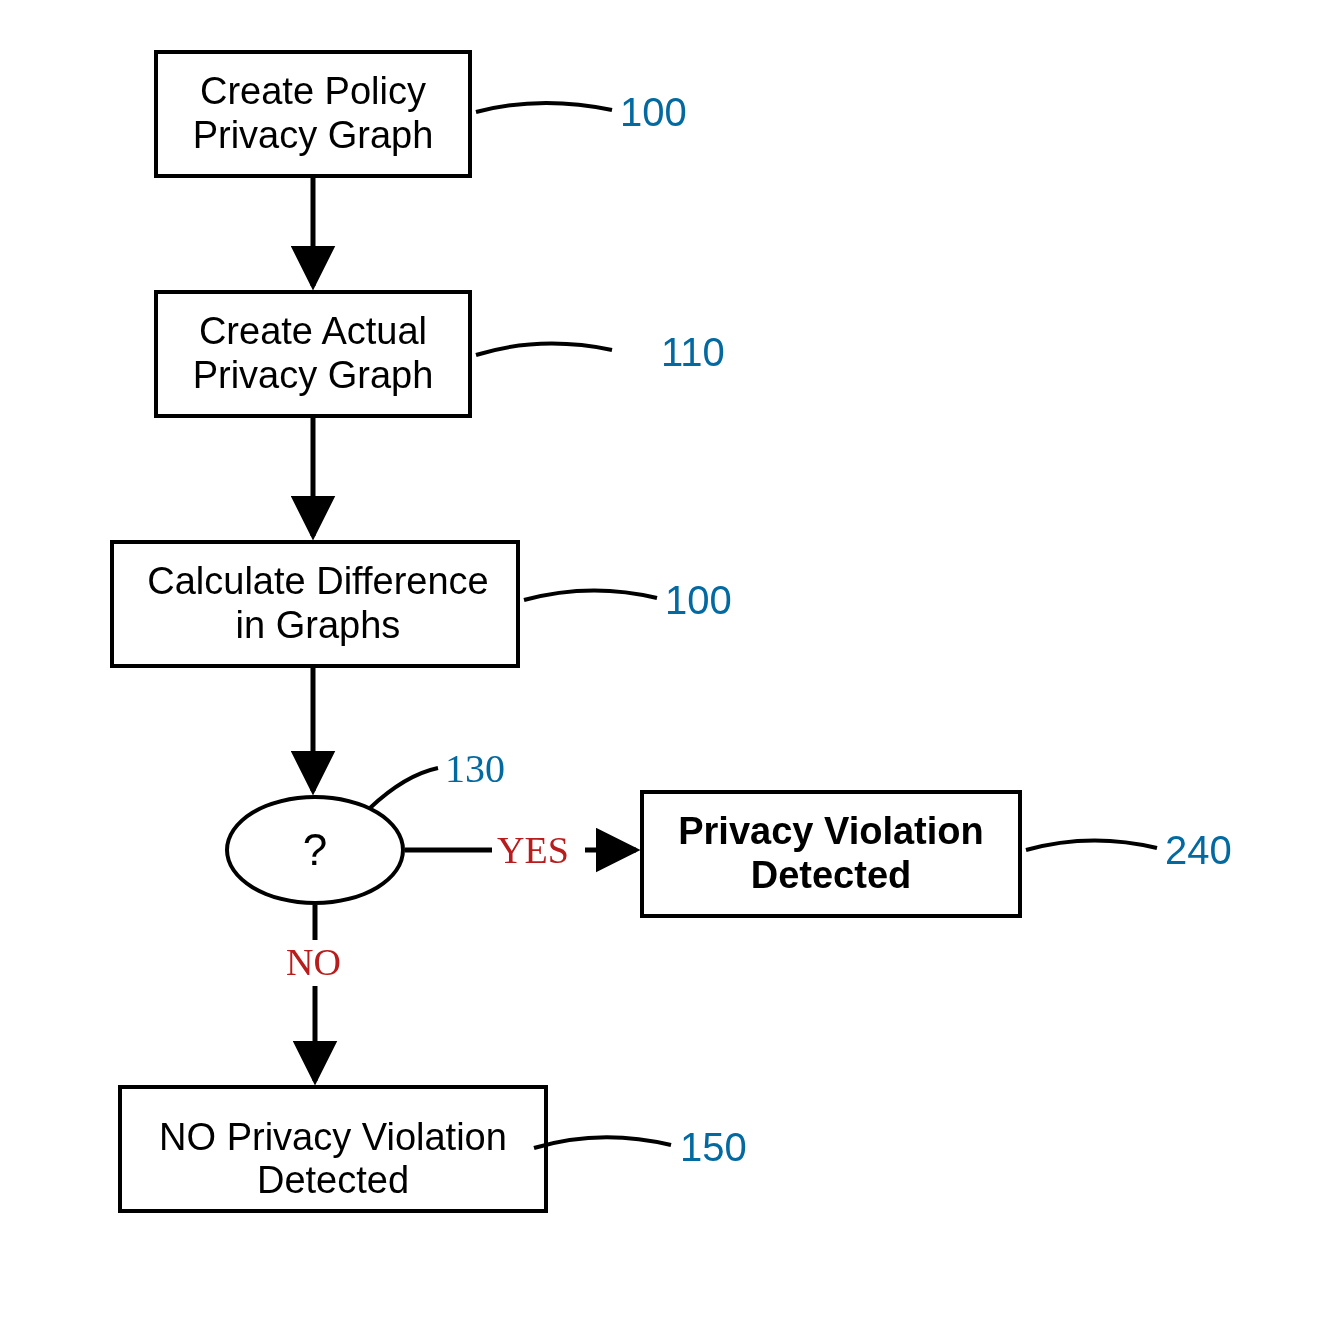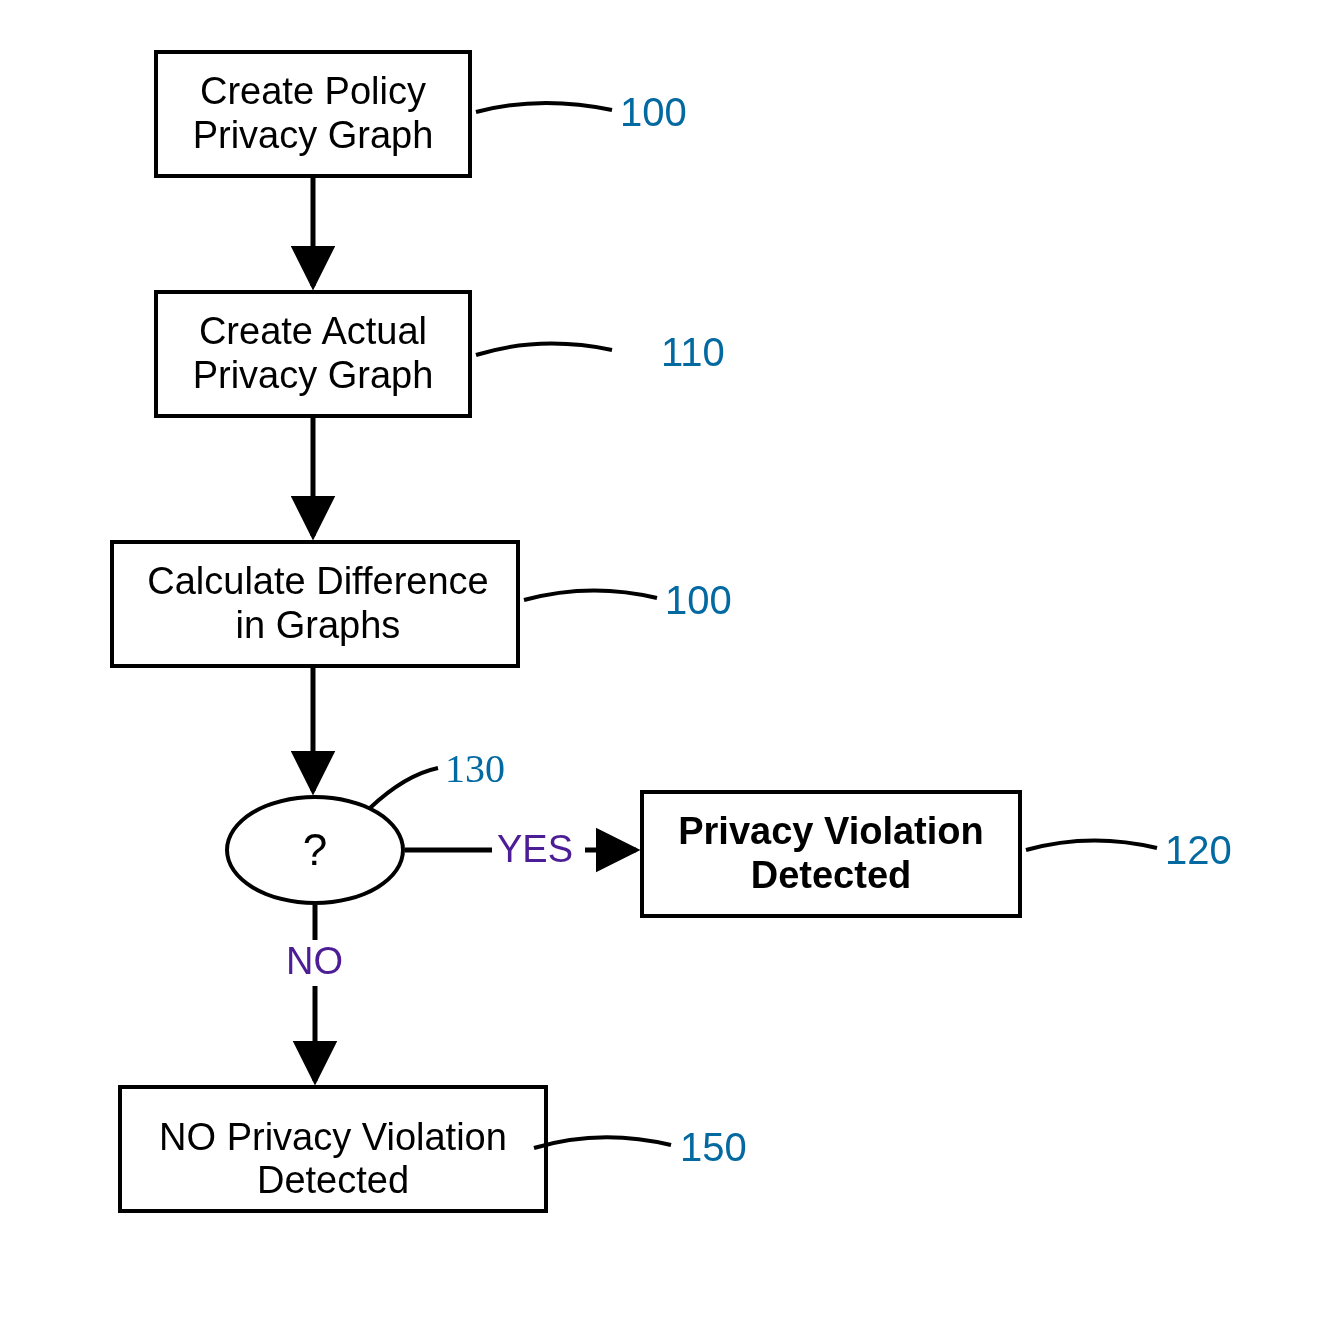--- a/index.html
+++ b/index.html
@@ -40,21 +40,22 @@
     box-sizing: border-box;
   }
   .num-label {
     position: absolute;
     font-size: 40px;
     color: #0369a1;
   }
   .edge-label {
     position: absolute;
     font-size: 38px;
-    color: #4c1d95;
+    color: #b91c1c;
+    font-family: Liberation Serif, serif;
   }
   svg.overlay {
     position: absolute;
     left: 0;
     top: 0;
     width: 1341px;
     height: 1330px;
     pointer-events: none;
   }
 </style>
@@ -99,21 +100,21 @@
     <div>
       <span>NO Privacy Violation</span>
       <span>Detected</span>
     </div>
   </div>
 
   <div class="num-label" style="left:620px; top:90px;">100</div>
   <div class="num-label" style="left:620px; top:330px;margin-left:41px;">110</div>
   <div class="num-label" style="left:665px; top:578px;">100</div>
   <div class="num-label" style="left:445px; top:745px;font-family:Liberation Serif, serif;">130</div>
-  <div class="num-label" style="left:1165px; top:828px;">120</div>
+  <div class="num-label" style="left:1165px; top:828px;">240</div>
   <div class="num-label" style="left:680px; top:1125px;">150</div>
 
   <div class="edge-label" style="left:497px; top:828px;">YES</div>
   <div class="edge-label" style="left:286px; top:940px;">NO</div>
 
   <svg class="overlay" viewBox="0 0 1341 1330">
     <defs>
       <marker id="arrow" viewBox="0 0 10 10" refX="9" refY="5" markerWidth="9" markerHeight="9" orient="auto-start-reverse">
         <path d="M 0 0 L 10 5 L 0 10 z" fill="#000"></path>
       </marker>

